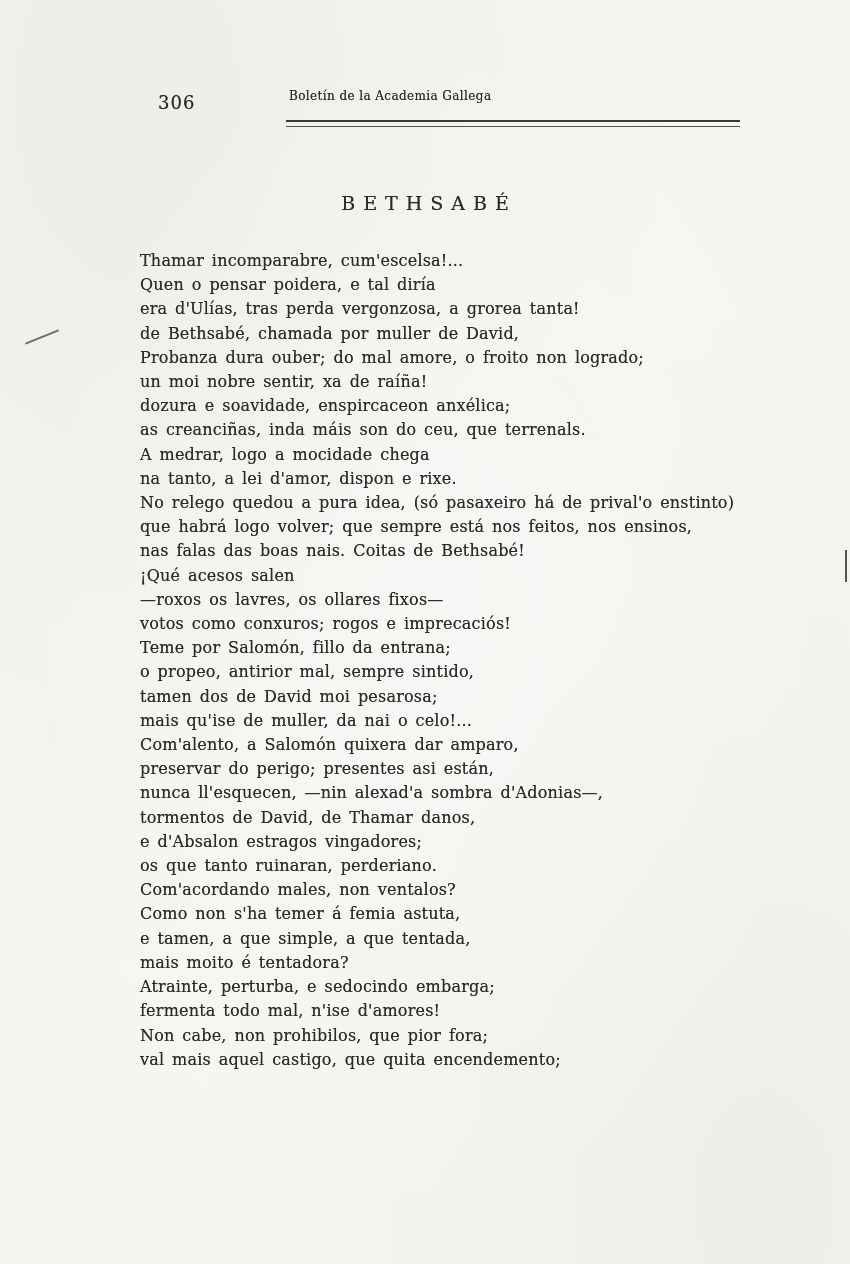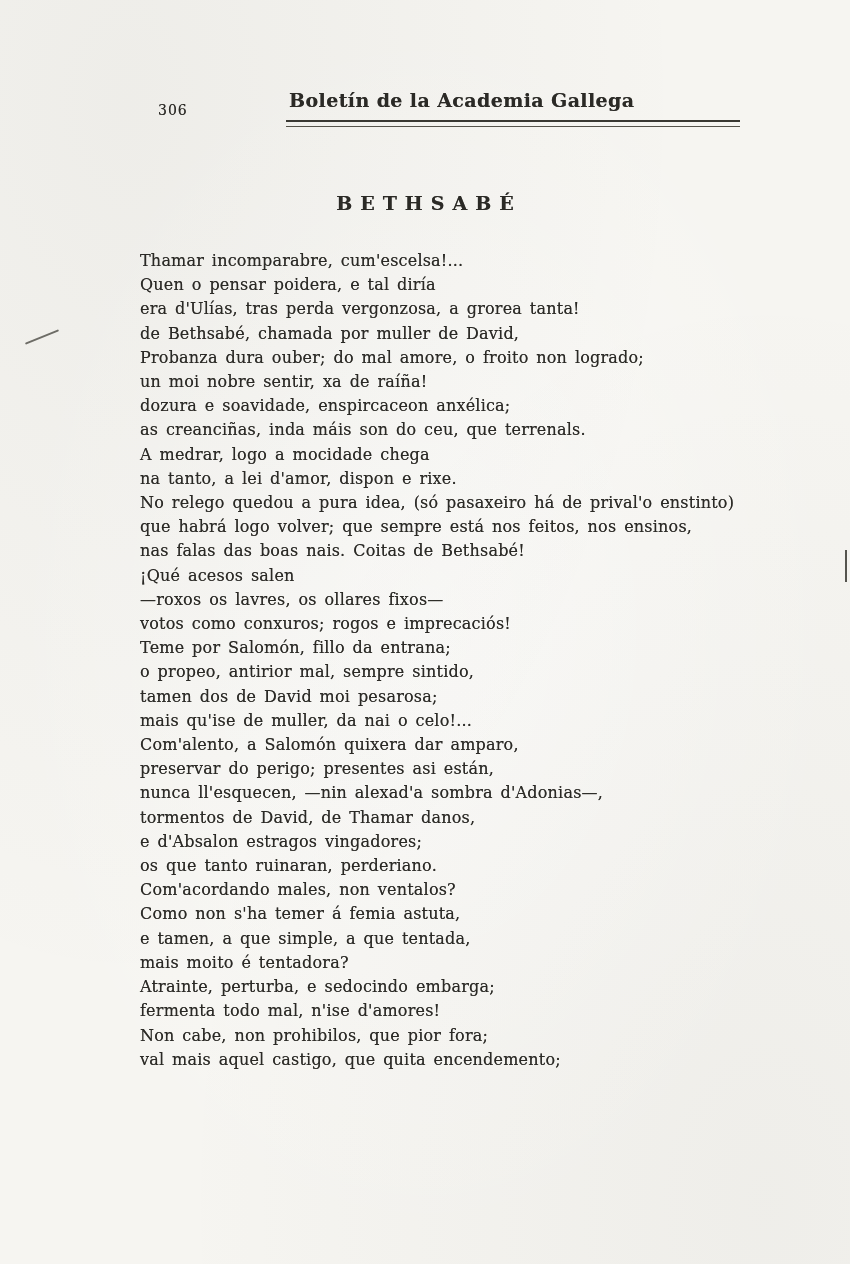--- a/index.html
+++ b/index.html
@@ -24,51 +24,51 @@
       var(--paper);
   }
   .ink {
     color: var(--ink);
     text-shadow: 0 0 0.6px rgba(43,42,38,0.65);
   }
   
   .page-number {
     position: absolute;
     left: 158px;
-    top: 102px;
-    font-size: 14px;
+    top: 92px;
+    font-size: 18px;
     letter-spacing: 1px;
   }
   .journal-title {
     position: absolute;
     left: 289px;
     top: 89px;
     width: 452px;
-    font-size: 19px;
-    font-weight: bold;
+    font-size: 12px;
+    font-weight: normal;
     letter-spacing: 0.4px;
   }
   .header-rule {
     position: absolute;
     left: 286px;
     top: 120px;
     width: 454px;
     height: 7px;
     border-top: 2.5px solid #3a3933;
     border-bottom: 1.2px solid #55534b;
   }
   
   .poem-title {
     position: absolute;
     left: 0;
     top: 192px;
     width: 100%;
     text-align: center;
     font-size: 19px;
-    font-weight: bold;
+    font-weight: normal;
     letter-spacing: 8px;
     text-indent: 8px;
   }
   .poem {
     position: absolute;
     left: 140px;
     top: 249px;
     width: 625px;
     font-size: 16px;
     line-height: 24.2px;

